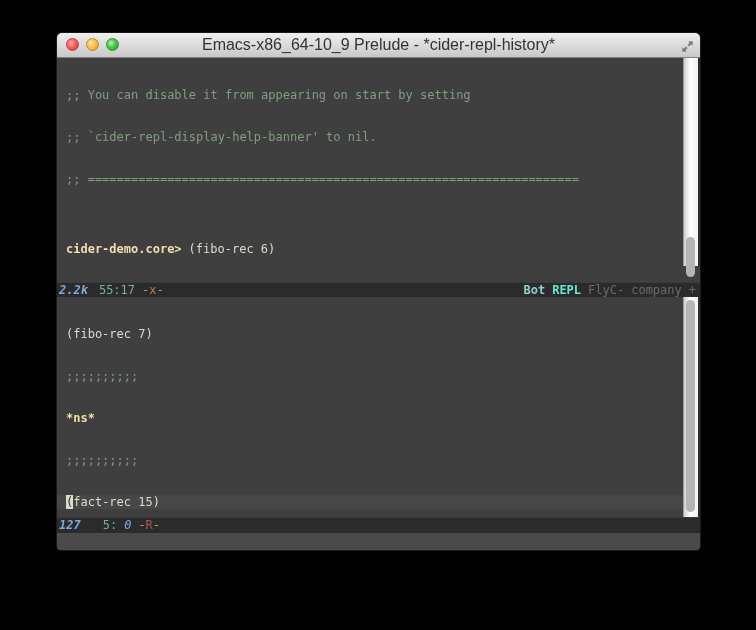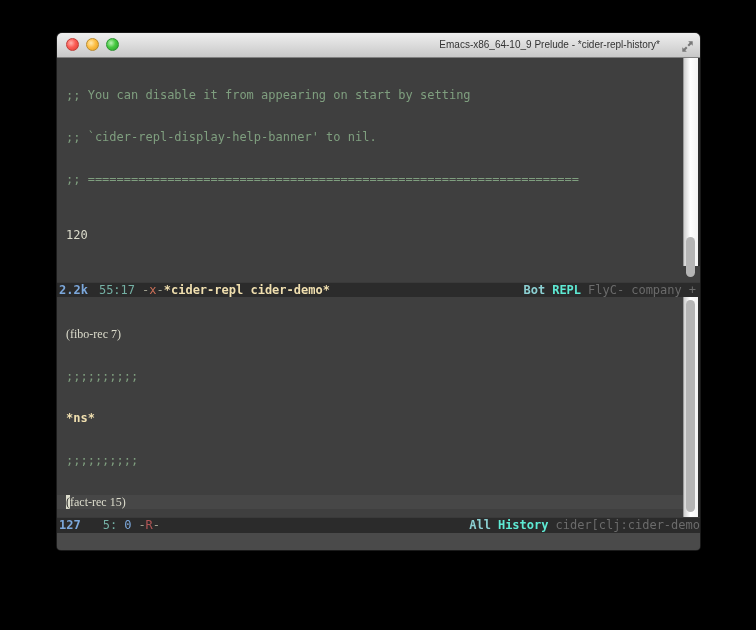--- a/index.html
+++ b/index.html
@@ -5,61 +5,61 @@
   html,body{margin:0;padding:0;}
   body{width:756px;height:630px;background:#000;position:relative;overflow:hidden;
        font-family:"DejaVu Sans Mono", monospace;}
   .window{position:absolute;left:57px;top:33px;width:643px;height:517px;
           border-radius:5px 5px 4px 4px;overflow:hidden;background:#3f3f3f;
           box-shadow:0 0 0 1px rgba(255,255,255,0.10),0 12px 30px rgba(0,0,0,0.8);}
   
   .titlebar{position:absolute;top:0;left:0;right:0;height:24px;
             background:linear-gradient(#efefef,#c8c8c8);
             border-bottom:1px solid #808080;}
-  .title{position:absolute;left:40px;right:40px;text-align:right;
-         font-family:"Liberation Sans", sans-serif;font-size:10px;color:#333;
+  .title{position:absolute;left:40px;right:40px;text-align:center;
+         font-family:"Liberation Sans", sans-serif;font-size:16px;color:#333;
          line-height:24px;white-space:nowrap;overflow:hidden;}
   .lights{position:absolute;left:9px;top:5px;display:flex;gap:7px;}
   .light{width:13px;height:13px;border-radius:50%;box-sizing:border-box;}
   .light.red{background:radial-gradient(circle at 4px 4px,#ffb3ad,#fb5d56 45%,#df3c33 95%);border:1px solid #bf3d37;}
   .light.yellow{background:radial-gradient(circle at 4px 4px,#ffeab0,#fdbf45 45%,#e69c1f 95%);border:1px solid #bb8b2c;}
   .light.green{background:radial-gradient(circle at 4px 4px,#b9f0b4,#47c941 45%,#27a029 95%);border:1px solid #2c9330;}
   .expand{position:absolute;right:6px;top:5px;width:13px;height:13px;}
   
   .buf{position:absolute;left:0;width:643px;background:#3f3f3f;}
   .buf-top{top:25px;height:208px;}
   .buf-bottom{top:264px;height:220px;}
   .text{position:absolute;top:2px;left:9px;right:16px;font-size:12px;line-height:14px;white-space:pre;}
   .line{height:14px;}
   .cmt{color:#7f9f7f;}
   .prompt{color:#f0dfaf;font-weight:bold;}
   .in{color:#dcdccc;margin-left:7px;}
   .in-bold{color:#f0dfaf;font-weight:bold;margin-left:7px;}
   .res{color:#dcdccc;}
-  .hist{color:#dcdccc;font-family:Liberation Serif, serif;}
+  .hist{color:#dcdccc;}
   .sep{color:#7f9f7f;}
   .hl{background:#474747;margin:0 -16px 0 -9px;padding:0 16px 0 9px;}
   .cursor-block{background:#dcdccc;color:#2f2f2f;}
   
   .sb{position:absolute;top:0;bottom:0;right:2px;width:14px;
       background:linear-gradient(to right,#cfcfcf,#ffffff 45%,#f3f3f3);
       border-left:1px solid #9a9a9a;}
   .sb-thumb{position:absolute;left:2px;width:9px;background:#b5b5b5;border-radius:5px;}
   .thumb-top{top:179px;height:40px;}
   .thumb-bottom{top:3px;height:212px;}
   .edge{position:absolute;right:0;top:0;bottom:0;width:2px;background:#2c2c2c;}
   
   .ml{position:absolute;left:0;width:643px;background:#2b2b2b;font-size:12px;
       white-space:pre;display:flex;overflow:hidden;border-top:1px solid #3a3a3a;box-sizing:border-box;}
   .ml1{top:249px;height:15px;line-height:14px;}
   .ml2{top:484px;height:16px;line-height:15px;}
   .ml .left{padding-left:2px;display:flex;}
   .ml .right{margin-left:auto;display:flex;}
   .ml1 .right{padding-right:4px;}
-  .blue{color:#7ca8dc;font-weight:bold;}
+  .blue{color:#7ca8dc;font-weight:bold;font-style:italic;}
   .teal{color:#74b0a4;}
   .dash{color:#9f9f8f;}
   .mod{color:#cd7058;}
   .ro{color:#b25656;}
   .bufname{color:#f0dfaf;font-weight:bold;}
   .cy{color:#8cd0d3;font-weight:bold;}
   .mode{color:#5eead4;font-weight:bold;}
   .dim{color:#6b6b6b;}
   .m7{margin-left:7px;} .m11{margin-left:11px;} .m22{margin-left:22px;}
   
@@ -84,21 +84,20 @@
       </svg>
     </div>
   </div>
 
   <div class="buf buf-top">
     <div class="text">
       <div class="line cmt">;; You can disable it from appearing on start by setting</div>
       <div class="line cmt">;; `cider-repl-display-help-banner' to nil.</div>
       <div class="line cmt">;; ====================================================================</div>
 
-      <div class="line res">120</div>
 
       <div class="line"><span class="prompt">cider-demo.core&gt;</span><span class="in">(fibo-rec 6)</span></div>
       <div class="line res">8</div>
 
       <div class="line"><span class="prompt">cider-demo.core&gt;</span><span class="in">(fact-rec 10)</span></div>
       <div class="line res">3628800</div>
 
       <div class="line"><span class="prompt">cider-demo.core&gt;</span><span class="in">(fact-rec 15)</span></div>
       
 
@@ -116,21 +115,20 @@
     <div class="edge"></div>
   </div>
 
   <div class="ml ml1">
     <div class="left">
       <span class="blue">2.2k</span>
       <span class="teal m11">55:17</span>
       <span class="dash m7">-</span>
       <span class="mod">x</span>
       <span class="dash">-</span>
-      <span class="bufname">*cider-repl cider-demo*</span>
     </div>
     <div class="right">
       <span class="cy">Bot</span>
       <span class="mode m7">REPL</span>
       <span class="dim m7">FlyC-</span>
       <span class="dim m7">company</span>
       <span class="dim m7">+</span>
     </div>
   </div>
 
@@ -156,22 +154,17 @@
 
   <div class="ml ml2">
     <div class="left">
       <span class="blue">127</span>
       <span class="teal m22">5:</span>
       <span class="blue m7" style="font-weight:normal;">0</span>
       <span class="dash m7">-</span>
       <span class="ro">R</span>
       <span class="dash">-</span>
     </div>
-    <div class="right">
-      <span class="cy">All</span>
-      <span class="mode m7">History</span>
-      <span class="dim m7">cider[clj:cider-demo</span>
-    </div>
   </div>
 
   <div class="echo"></div>
 
 </div>
 
 </body></html>

